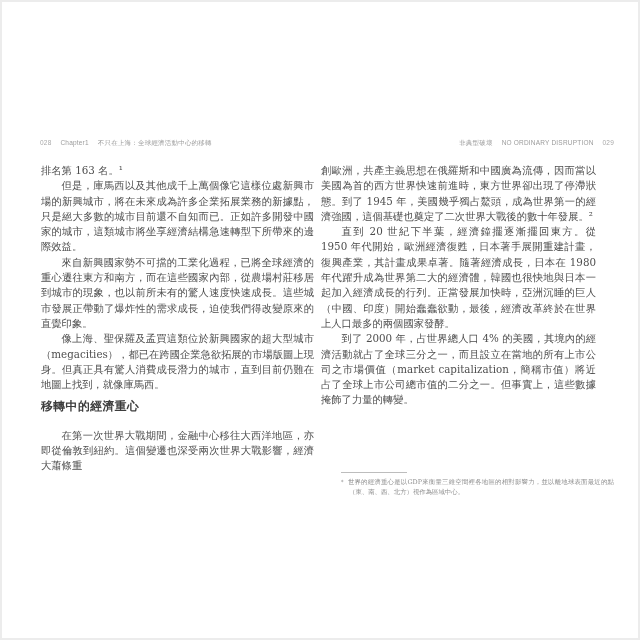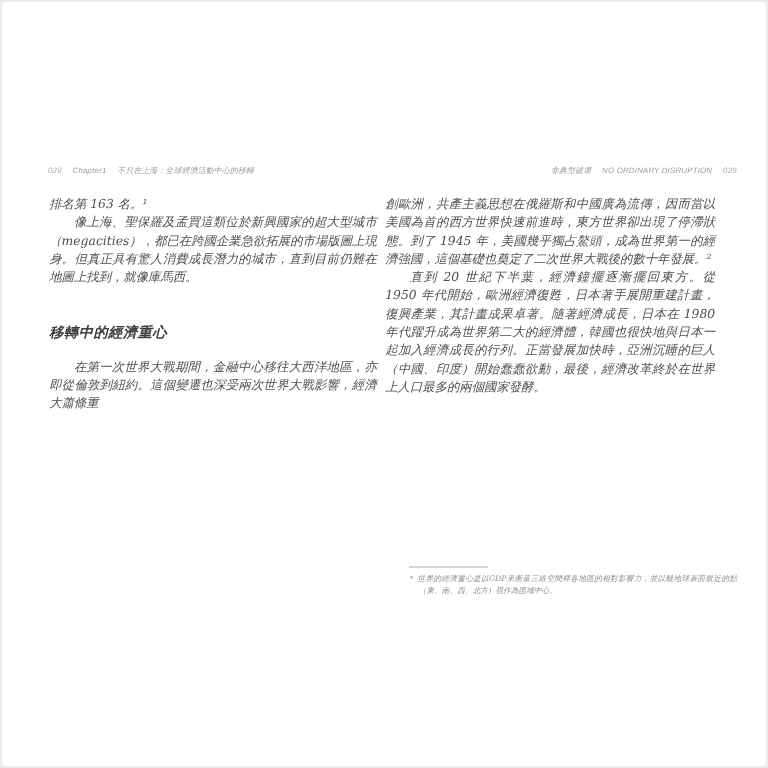--- a/index.html
+++ b/index.html
@@ -1,21 +1,21 @@
 <!DOCTYPE html>
 <html><head>
 <meta charset="utf-8">
 <style>
   html,body{margin:0;padding:0;}
   body{
     width:640px;height:640px;position:relative;background:#ffffff;overflow:hidden;
     font-family:"DejaVu Serif","Liberation Serif",serif;
   }
   .photo-edge{position:absolute;inset:0;border:2px solid #ececec;pointer-events:none;}
-  .spread{position:absolute;inset:2px;background:#fff;font-style:italic;}
+  .spread{position:absolute;inset:2px;background:#fff;}
 
   
   .running-head{
     position:absolute;top:136px;font-size:6.5px;line-height:9px;color:#9b9b9b;
     font-family:"Liberation Sans","DejaVu Sans",sans-serif;letter-spacing:.2px;
     white-space:nowrap;
   }
   .rh-left{left:38px;width:274px;display:flex;gap:9px;align-items:baseline;}
   .rh-right{left:336px;width:276px;display:flex;gap:9px;align-items:baseline;justify-content:flex-end;}
   .rh-pagenum{color:#a8a8a8;}
@@ -26,21 +26,21 @@
     font-size:10.3px;line-height:15.3px;color:#4e4e4e;text-align:justify;
     text-justify:inter-ideograph;
   }
   .col-left{left:39px;}
   .col-right{left:319px;width:275px;}
   .col p{margin:0;text-indent:2em;}
   .col p.cont{text-indent:0;}
   .section-heading{
     font-family:"Liberation Sans","DejaVu Sans",sans-serif;
     font-weight:bold;font-size:11.8px;color:#3d3d3d;
-    margin:31px 0 13px 0;letter-spacing:.5px;
+    margin:7px 0 13px 0;letter-spacing:.5px;
   }
 
   
   .footnote{
     position:absolute;left:337px;top:470px;width:275px;
     font-size:6.4px;line-height:9.5px;color:#8e8e8e;text-align:justify;
     font-family:"DejaVu Serif","Liberation Serif",serif;
   }
   .fn-rule{width:66px;height:0;border-top:1px solid #bdbdbd;margin:0 0 5px 2px;}
   .fn-text{margin:0;padding-left:10px;text-indent:-10px;}
@@ -58,28 +58,31 @@
   </div>
 
   <div class="running-head rh-right">
     <span>非典型破壞</span>
     <span>NO ORDINARY DISRUPTION</span>
     <span class="rh-pagenum">029</span>
   </div>
 
   <div class="col col-left">
     <p class="cont">排名第 163 名。¹</p>
+    <p>但是，庫馬西以及其他成千上萬個像它這樣位處新興市場的新興城市，將在未來成為許多企業拓展業務的新據點，只是絕大多數的城市目前還不自知而已。正如許多開發中國家的城市，這類城市將坐享經濟結構急速轉型下所帶來的邊際效益。</p>
+    <p>來自新興國家勢不可擋的工業化過程，已將全球經濟的重心遷往東方和南方，而在這些國家內部，從農場村莊移居到城市的現象，也以前所未有的驚人速度快速成長。這些城市發展正帶動了爆炸性的需求成長，迫使我們得改變原來的直覺印象。</p>
     <p>像上海、聖保羅及孟買這類位於新興國家的超大型城市（megacities），都已在跨國企業急欲拓展的市場版圖上現身。但真正具有驚人消費成長潛力的城市，直到目前仍難在地圖上找到，就像庫馬西。</p>
     <h2 class="section-heading">移轉中的經濟重心</h2>
     <p>在第一次世界大戰期間，金融中心移往大西洋地區，亦即從倫敦到紐約。這個變遷也深受兩次世界大戰影響，經濟大蕭條重</p>
   </div>
 
   <div class="col col-right">
     <p class="cont">創歐洲，共產主義思想在俄羅斯和中國廣為流傳，因而當以美國為首的西方世界快速前進時，東方世界卻出現了停滯狀態。到了 1945 年，美國幾乎獨占鰲頭，成為世界第一的經濟強國，這個基礎也奠定了二次世界大戰後的數十年發展。²</p>
     <p>直到 20 世紀下半葉，經濟鐘擺逐漸擺回東方。從 1950 年代開始，歐洲經濟復甦，日本著手展開重建計畫，復興產業，其計畫成果卓著。隨著經濟成長，日本在 1980 年代躍升成為世界第二大的經濟體，韓國也很快地與日本一起加入經濟成長的行列。正當發展加快時，亞洲沉睡的巨人（中國、印度）開始蠢蠢欲動，最後，經濟改革終於在世界上人口最多的兩個國家發酵。</p>
+    <p>到了 2000 年，占世界總人口 4% 的美國，其境內的經濟活動就占了全球三分之一，而且設立在當地的所有上市公司之市場價值（market capitalization，簡稱市值）將近占了全球上市公司總市值的二分之一。但事實上，這些數據掩飾了力量的轉變。</p>
   </div>
 
   <div class="footnote">
     <div class="fn-rule"></div>
     <p class="fn-text">＊ 世界的經濟重心是以GDP來衡量三維空間裡各地區的相對影響力，並以離地球表面最近的點（東、南、西、北方）視作為區域中心。</p>
   </div>
 
 </div>
 
 </body></html>

